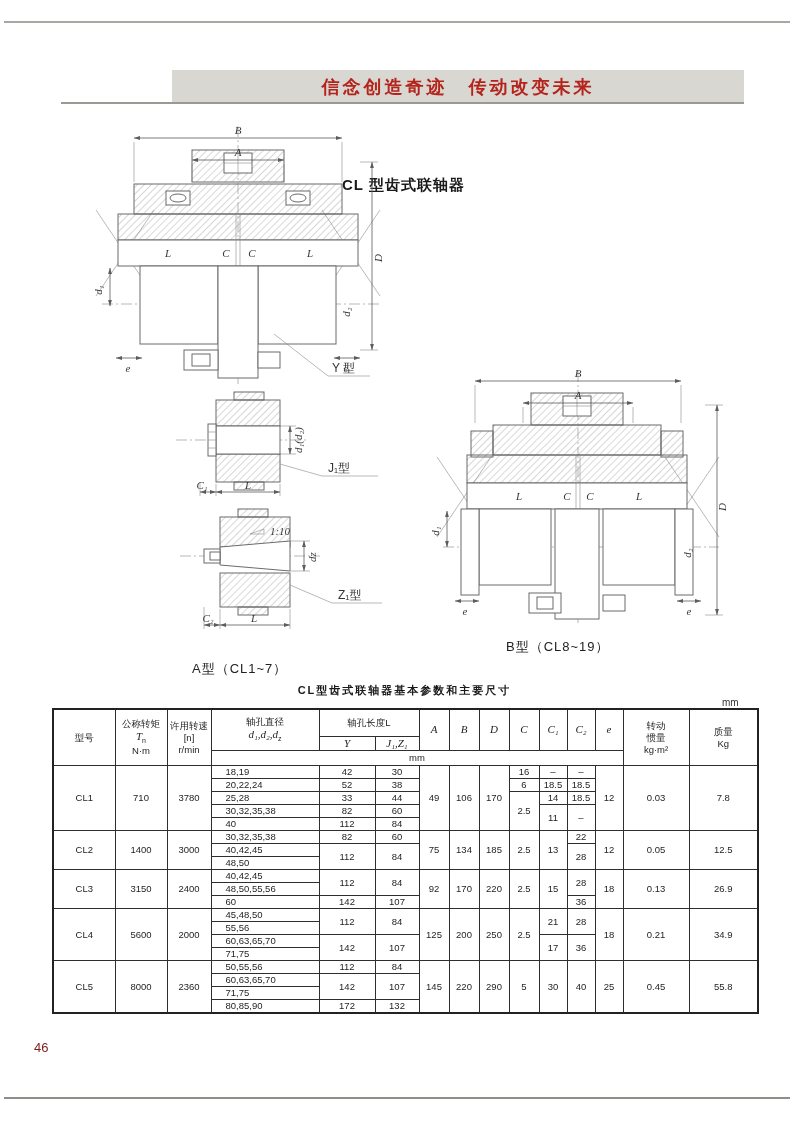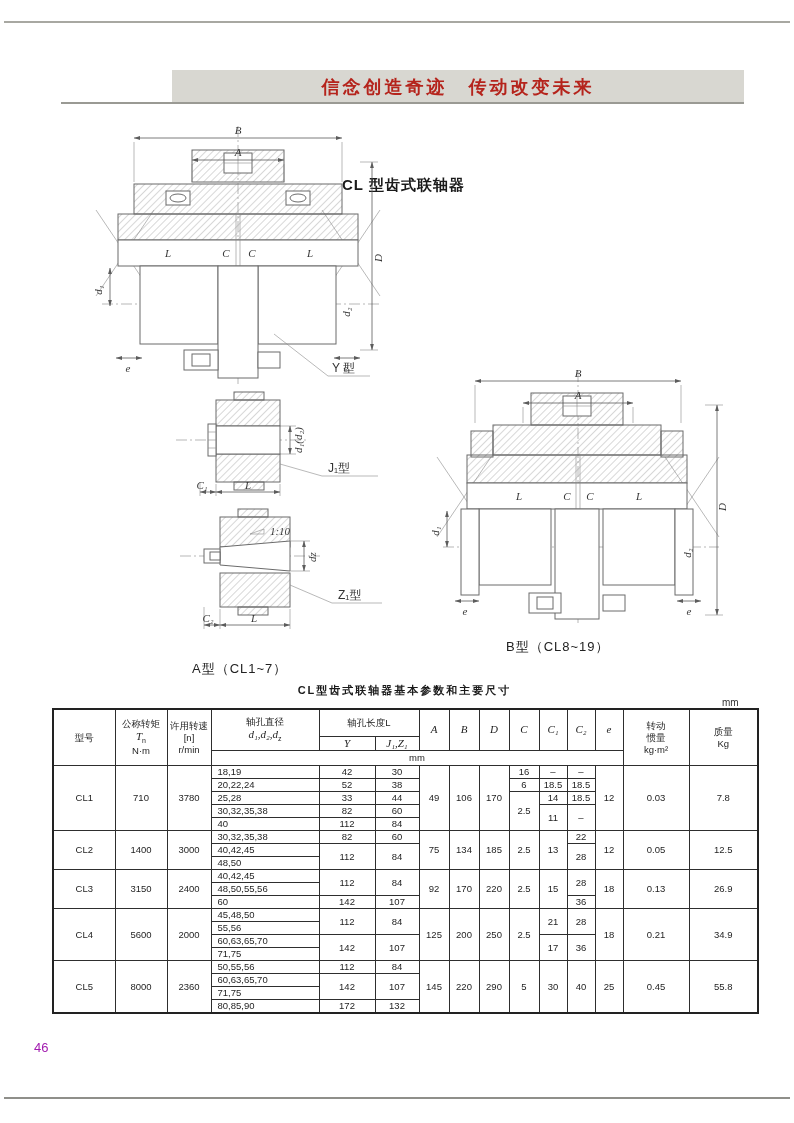--- a/index.html
+++ b/index.html
@@ -52,26 +52,26 @@
     font-size:9.5px; color:#1e1e1e;
   }
   table.params th, table.params td {
     border:1px solid #2e2e2e; text-align:center; vertical-align:middle;
     padding:0 1px; line-height:1.25; overflow:hidden;
   }
   table.params { border:2px solid #222; }
   table.params thead th { font-weight:normal; font-size:9.5px; }
   table.params thead .lt { font-family:"Liberation Serif", serif; font-style:italic; font-size:11px; }
   table.params tbody tr { height:13px; }
-  table.params td.bore { text-align:left; padding-left:6px; }
+  table.params td.bore { text-align:left; padding-left:14px; }
   tr.h1 { height:27px; } tr.h2 { height:14px; } tr.h3 { height:15px; }
   .stack span { display:block; }
   sub { font-size:7px; }
 
-  .pageno { position:absolute; left:30px; top:1040px; font-size:13px; color:#a21caf; }
+  .pageno { position:absolute; left:30px; top:1040px; font-size:13px; color:#7f1d1d; }
 </style>
 </head>
 <body>
 
 <div class="page">
 
   <div class="hairline top"></div>
   <div class="hairline bottom"></div>
 
   <div class="banner">

